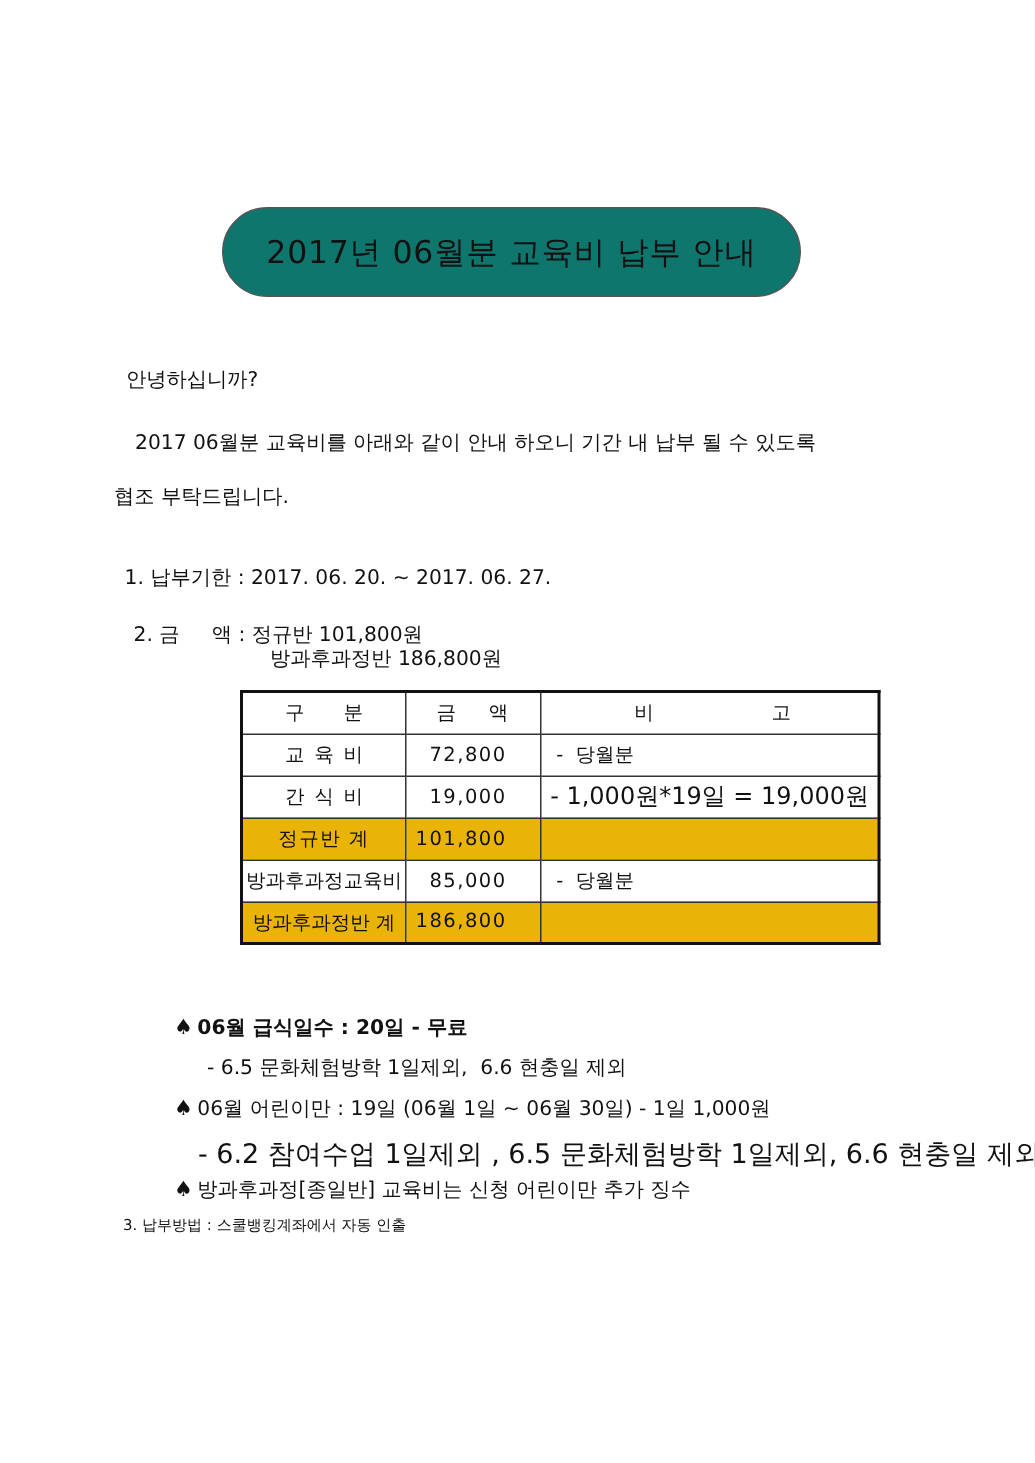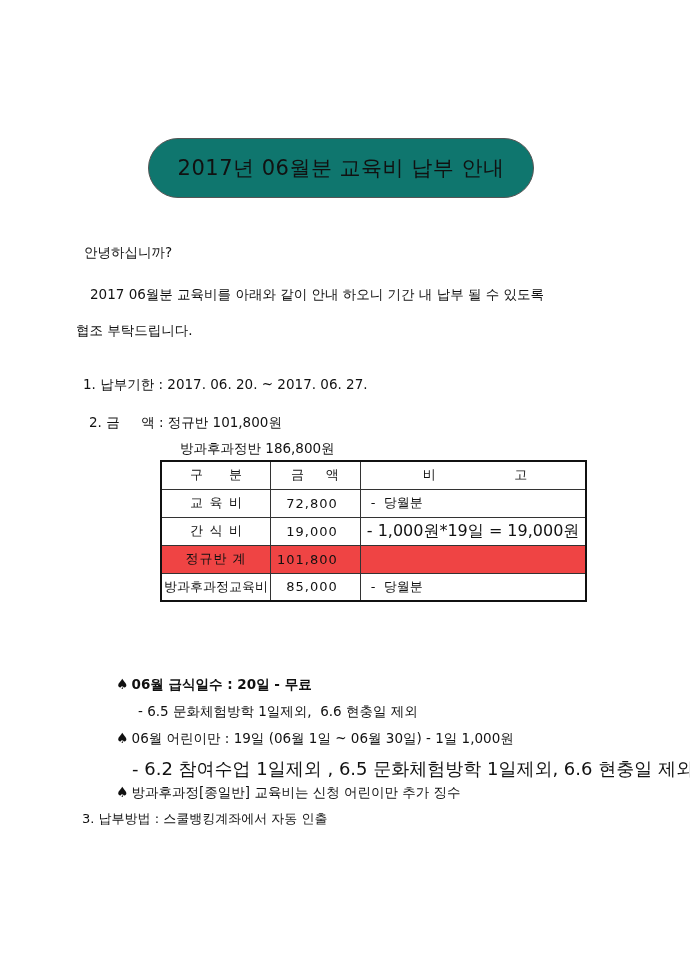--- a/index.html
+++ b/index.html
@@ -17,40 +17,40 @@
   table.fees {
     position:absolute; left:160px; top:460px; width:415px;
     border-collapse:collapse; font-size:13px; border:2px solid #111;
   }
   table.fees td {
     border:1px solid #333; height:28px; padding:0 6px; box-sizing:border-box; white-space:nowrap;
   }
   table.fees td.c1 { width:126px; text-align:center; letter-spacing:0; }
   table.fees td.c2 { width:102px; text-align:right; padding-right:22px; letter-spacing:1px; }
   table.fees td.c3 { width:187px; text-align:left; padding-left:10px; }
-  table.fees tr.hl td { background:#ef4444; }
+  table.fees tr.hl td { background:#eab308; }
   .hdr-spread { display:flex; justify-content:space-between; padding:0 22px; }
   .hdr-spread2 { display:flex; justify-content:space-between; padding:0 14px; }
   .hdr-spread3 { display:flex; justify-content:space-between; padding:0 52px; }
   .spade { font-size:14px; margin-right:3px; }
 </style>
 </head>
 <body>
 
 <div class="title-box">
   <span>2017년 06월분 교육비 납부 안내</span>
 </div>
 
 <div class="t" style="left:84px; top:244px;">안녕하십니까?</div>
 <div class="t" style="left:90px; top:286px;">2017 06월분 교육비를 아래와 같이 안내 하오니 기간 내 납부 될 수 있도록</div>
 <div class="t" style="left:76px; top:312px;margin-top:10px;">협조 부탁드립니다.</div>
 
 <div class="t" style="left:83px; top:376px;">1. 납부기한 : 2017. 06. 20. ~ 2017. 06. 27.</div>
 <div class="t" style="left:89px; top:403px; white-space:pre;margin-top:11px;">2. 금     액 : 정규반 101,800원</div>
-<div class="t" style="left:180px; top:440px;">방과후과정반 186,800원</div>
+<div class="t" style="left:180px; top:430px;">방과후과정반 186,800원</div>
 
 <table class="fees">
   <tbody>
       <tr>
     <td class="c1">
       <div class="hdr-spread">
             <span>구</span>
             <span>분</span>
           </div>
     </td>
@@ -92,27 +92,32 @@
   <tr class="hl">
     <td class="c1" style="letter-spacing:1px;">정규반 계</td>
     <td class="c2">101,800</td>
     <td class="c3"></td>
   </tr>
   <tr>
     <td class="c1" style="padding:0 2px;">방과후과정교육비</td>
     <td class="c2">85,000</td>
     <td class="c3" style="white-space:pre;">-  당월분</td>
   </tr>
+  <tr class="hl">
+    <td class="c1" style="padding:0 2px;">방과후과정반 계</td>
+    <td class="c2">186,800</td>
+    <td class="c3"></td>
+  </tr>
 </tbody>
   </table>
 
 <div class="t" style="left:116px; top:676px;font-weight:bold;">
   <span class="spade">♠</span><span>06월 급식일수 : 20일 - 무료</span>
 </div>
 <div class="t" style="left:138px; top:703px; white-space:pre;">- 6.5 문화체험방학 1일제외,  6.6 현충일 제외</div>
 <div class="t" style="left:116px; top:730px;">
   <span class="spade">♠</span><span>06월 어린이만 : 19일 (06월 1일 ~ 06월 30일) - 1일 1,000원</span>
 </div>
 <div class="t" style="left:132px; top:757px; font-size:18px;">- 6.2 참여수업 1일제외 , 6.5 문화체험방학 1일제외, 6.6 현충일 제외</div>
 <div class="t" style="left:116px; top:784px;">
   <span class="spade">♠</span><span>방과후과정[종일반] 교육비는 신청 어린이만 추가 징수</span>
 </div>
-<div class="t" style="left:82px; top:810px; font-size:13px;">3. 납부방법 : 스쿨뱅킹계좌에서 자동 인출</div>
+<div class="t" style="left:82px; top:810px; font-size:10px;">3. 납부방법 : 스쿨뱅킹계좌에서 자동 인출</div>
 
 </body></html>

